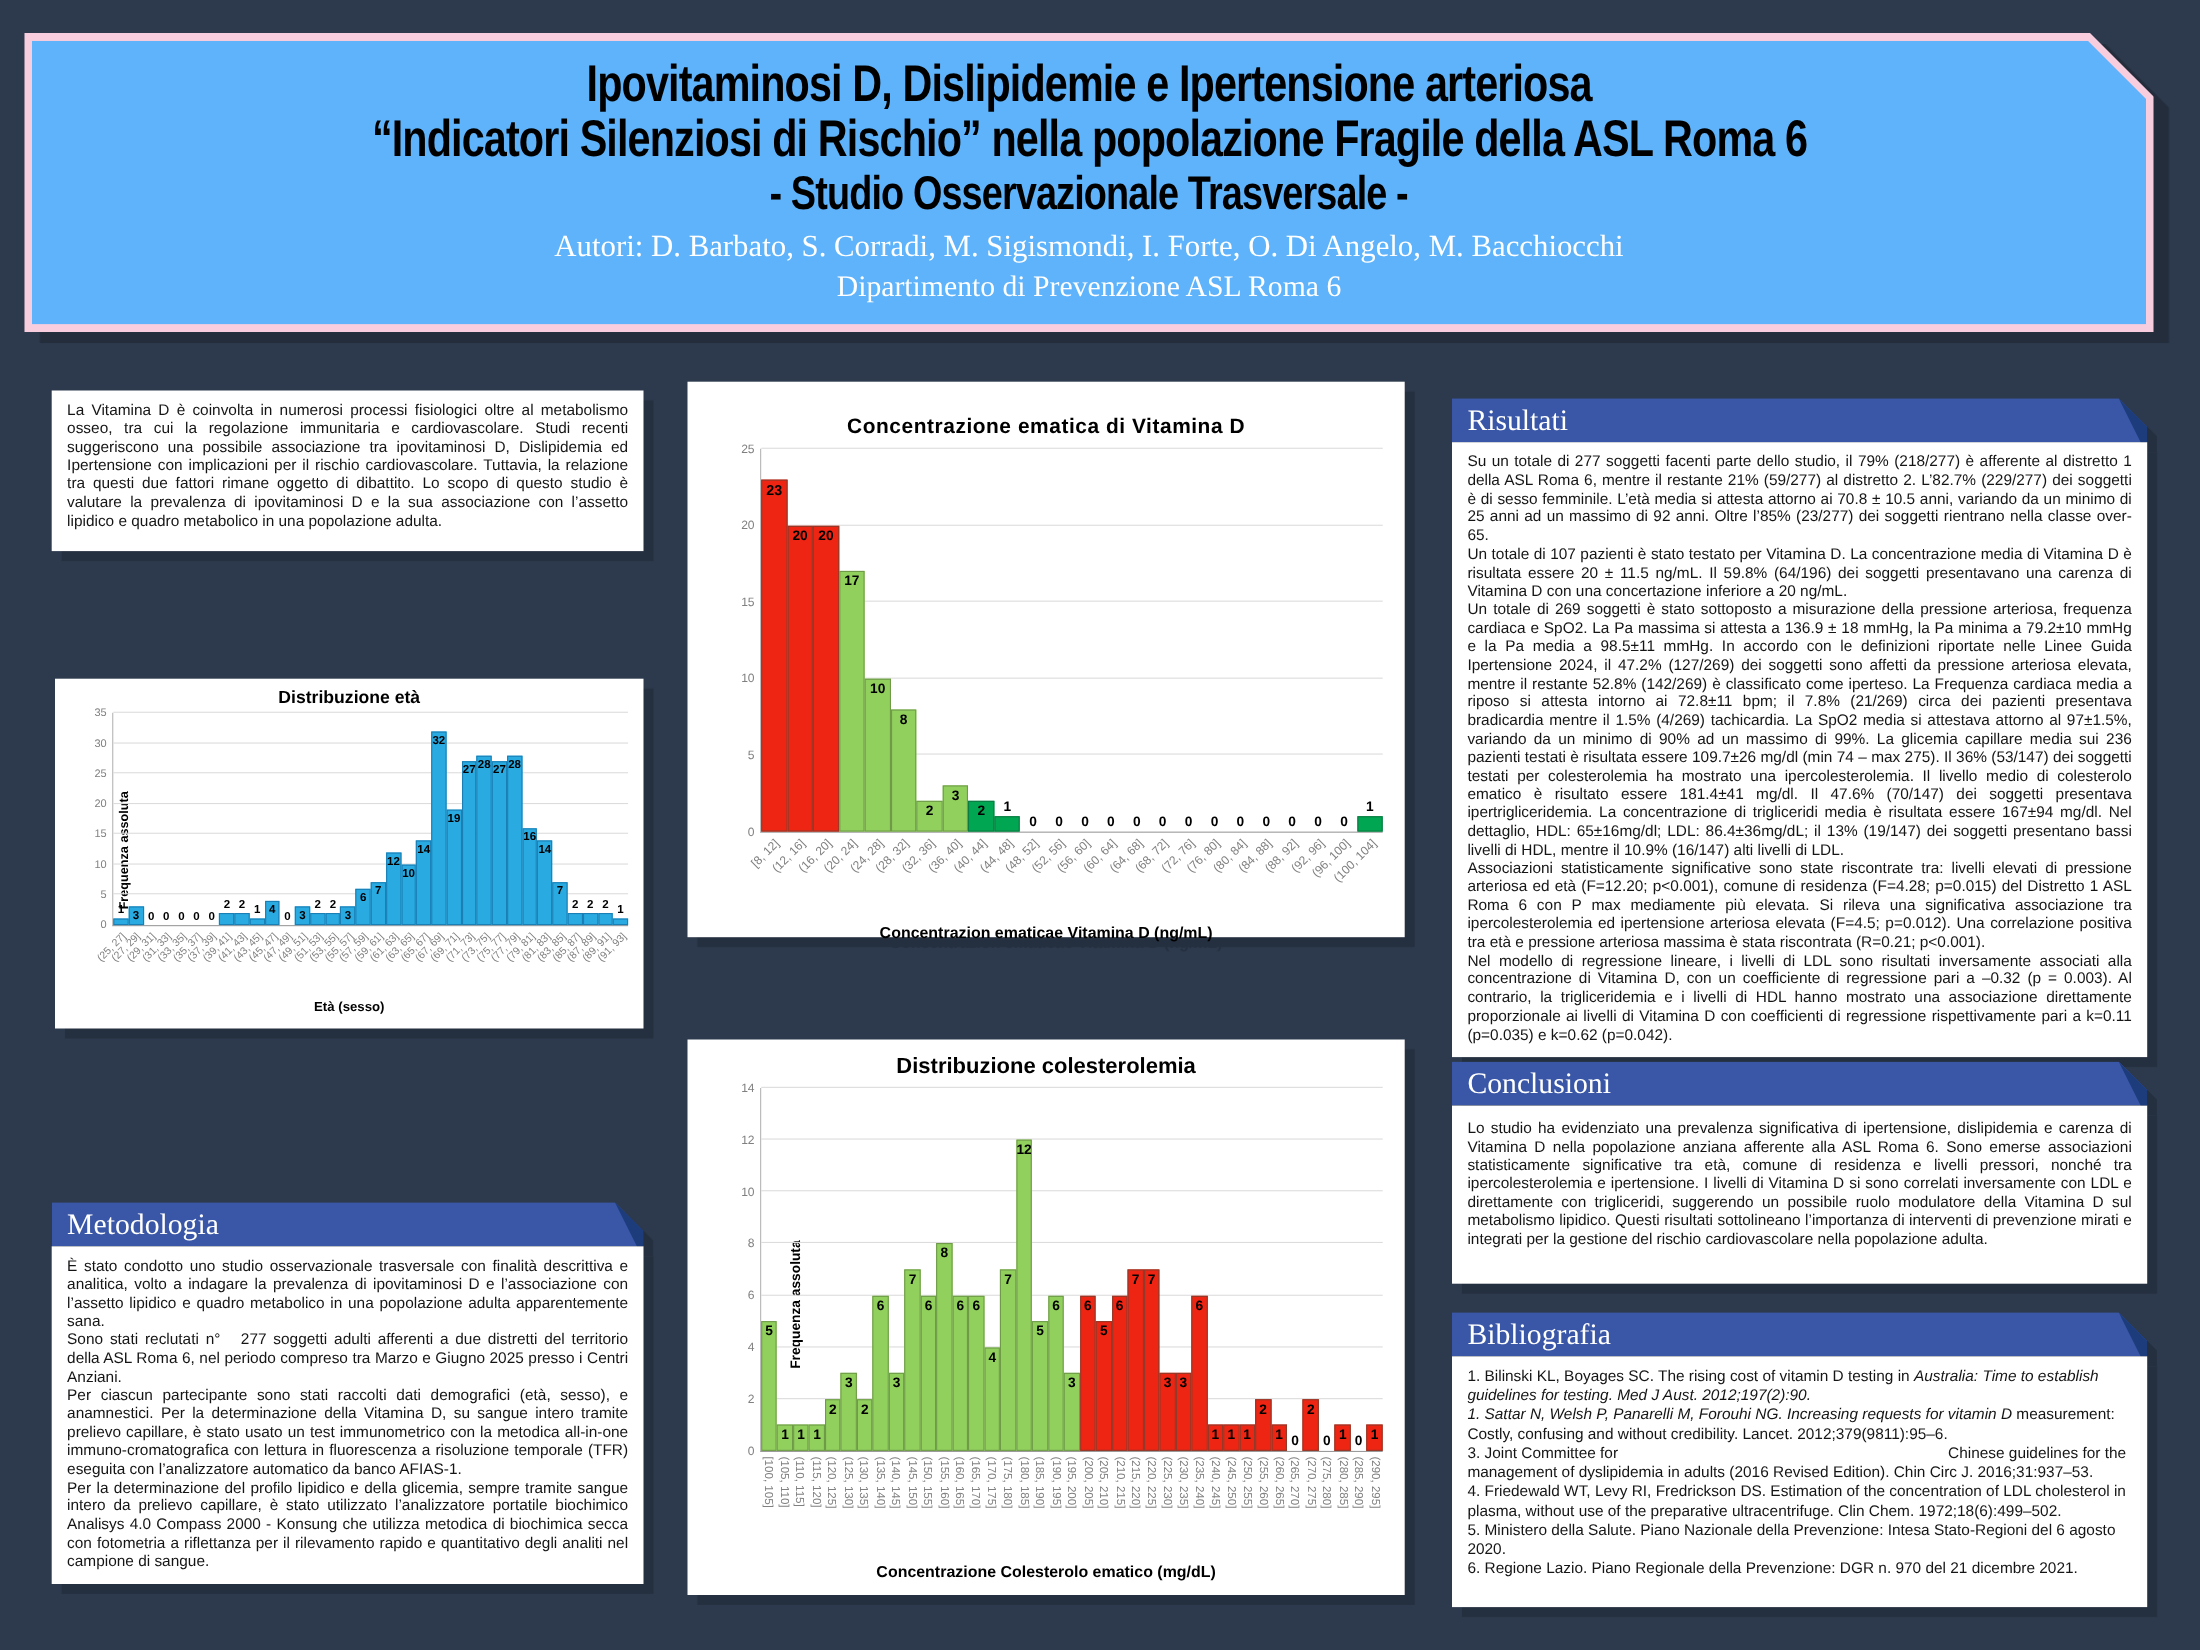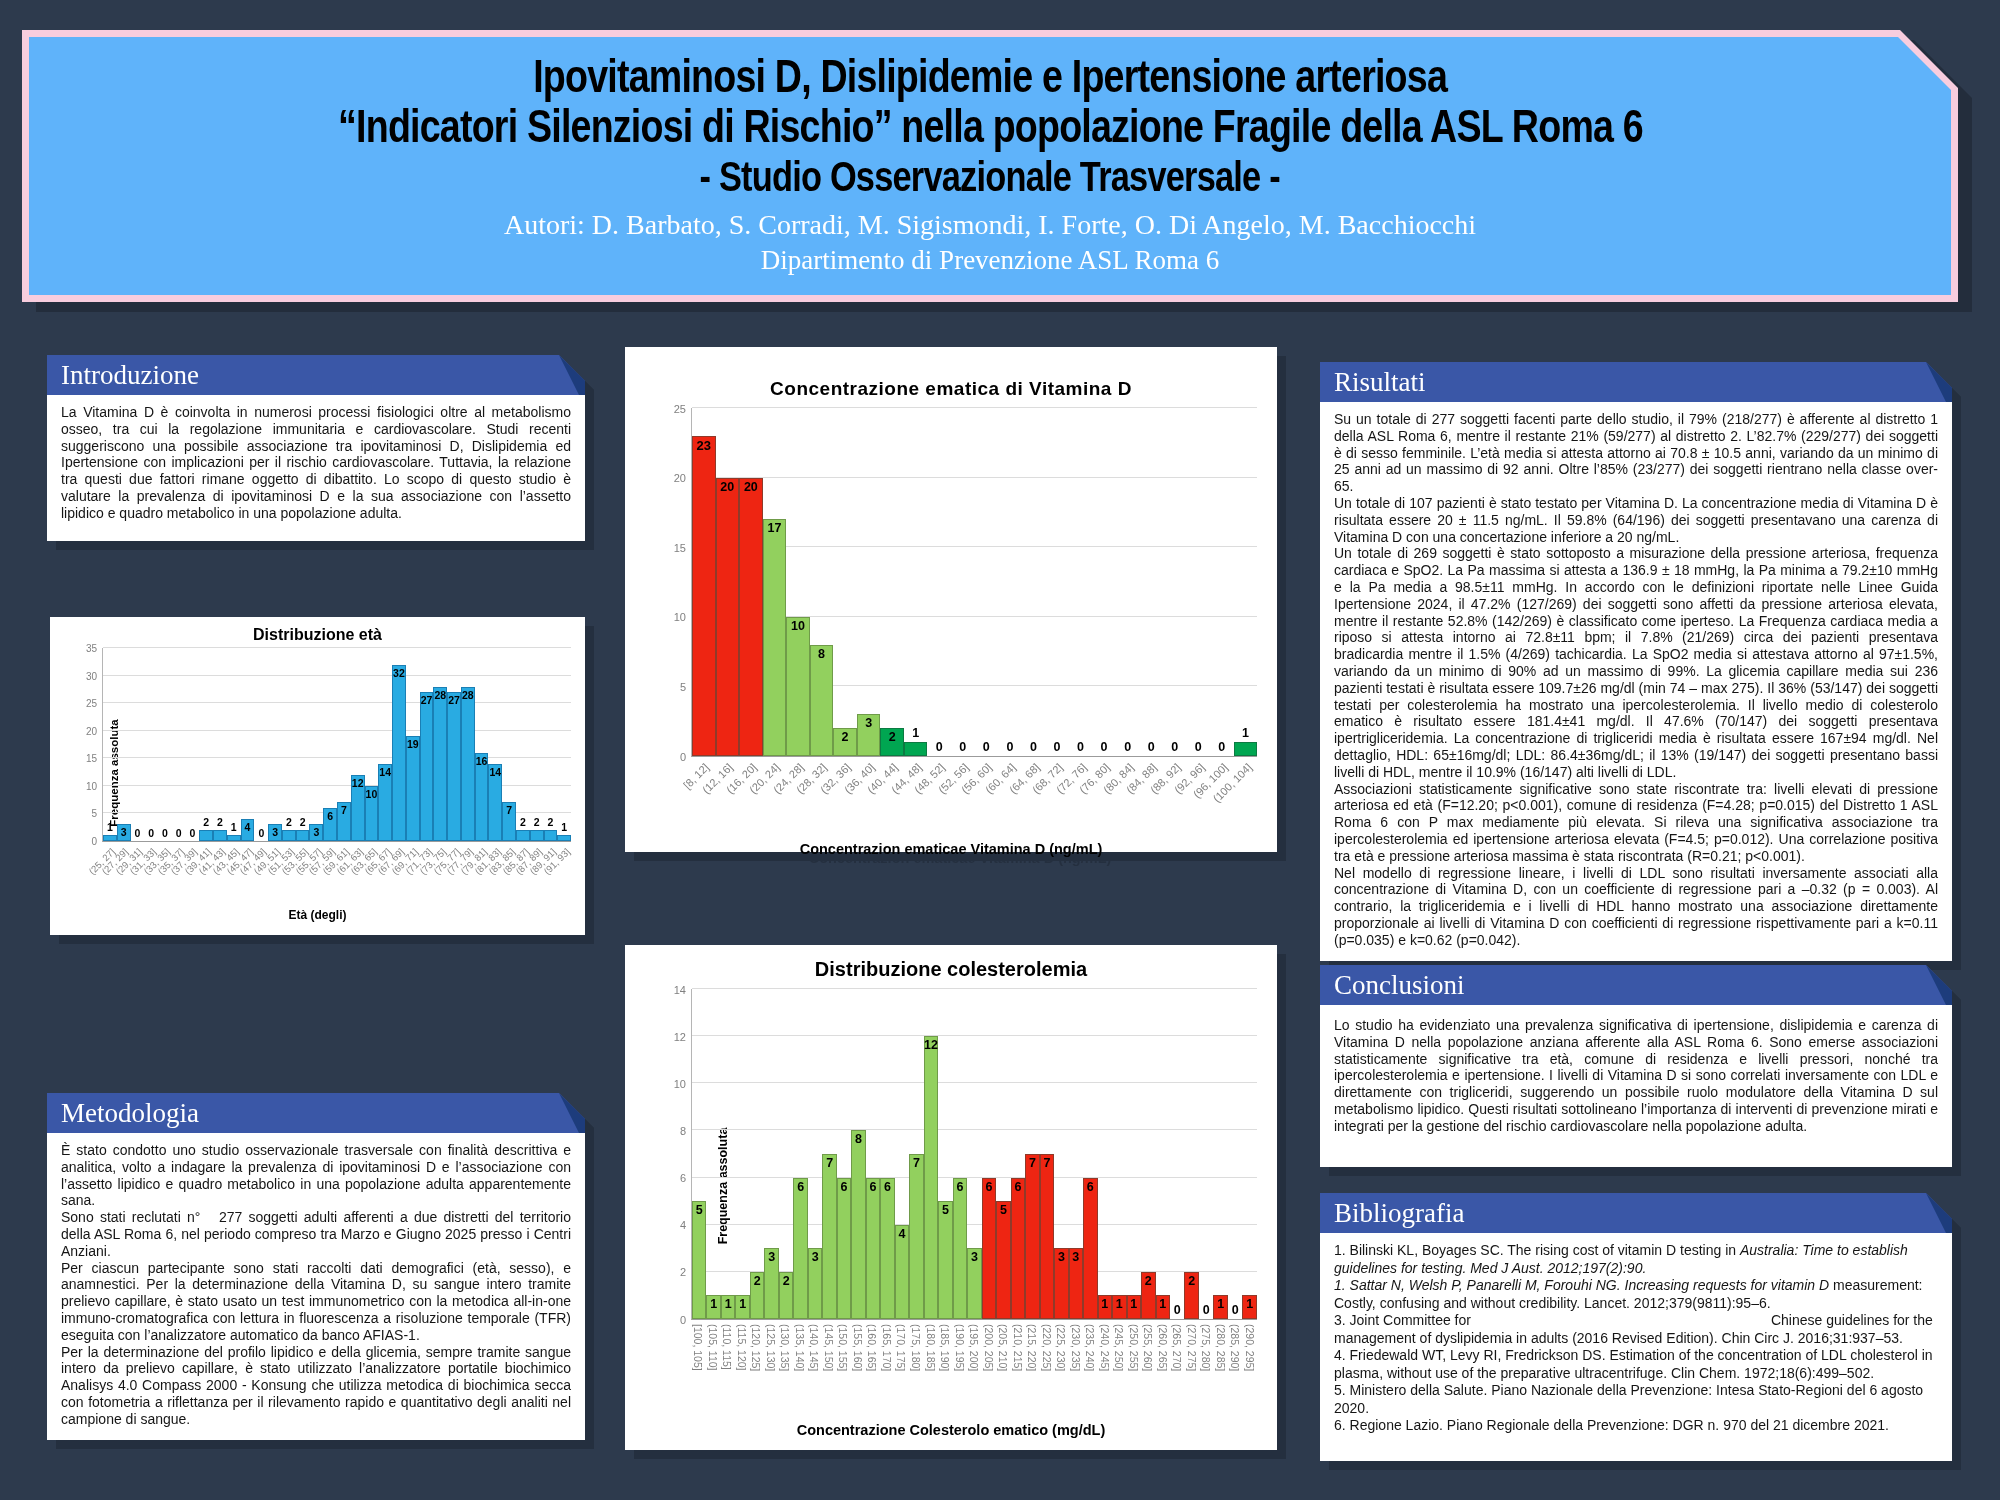--- a/index.html
+++ b/index.html
@@ -97,21 +97,20 @@
     <div class="header-inner">
       <div class="h-title h-t1">Ipovitaminosi D, Dislipidemie e Ipertensione arteriosa</div>
       <div class="h-title h-t2">“Indicatori Silenziosi di Rischio” nella popolazione Fragile della ASL Roma 6</div>
       <div class="h-title h-t3">- Studio Osservazionale Trasversale -</div>
       <div class="h-serif h-authors">Autori: D. Barbato, S. Corradi, M. Sigismondi, I. Forte, O. Di Angelo, M. Bacchiocchi</div>
       <div class="h-serif h-dept">Dipartimento di Prevenzione ASL Roma 6</div>
     </div>
   </div>
 
   <div class="panel" id="p-intro">
-    <div class="panel-header">Introduzione</div>
     <div class="panel-body">
         <p class="para">La Vitamina D è coinvolta in numerosi processi fisiologici oltre al metabolismo osseo, tra cui la regolazione immunitaria e cardiovascolare. Studi recenti suggeriscono una possibile associazione tra ipovitaminosi D, Dislipidemia ed Ipertensione con implicazioni per il rischio cardiovascolare. Tuttavia, la relazione tra questi due fattori rimane oggetto di dibattito. Lo scopo di questo studio è valutare la prevalenza di ipovitaminosi D e la sua associazione con l’assetto lipidico e quadro metabolico in una popolazione adulta.</p>
       </div>
   </div>
 
   <div class="chartbox" id="c-age">
       <div class="c-title">Distribuzione età</div>
       <div class="c-area">
         <div class="ylab">Frequenza assoluta</div>
         <div class="plot" style="height: 193px;">
@@ -361,21 +360,21 @@
             <span class="xt diag" style="font-size: 9.5px;">(87, 89]</span>
           </div>
           <div class="xtcell">
             <span class="xt diag" style="font-size: 9.5px;">(89, 91]</span>
           </div>
           <div class="xtcell">
             <span class="xt diag" style="font-size: 9.5px;">(91, 93]</span>
           </div>
         </div>
       </div>
-      <div class="c-xlabel">Età (degli)</div>
+      <div class="c-xlabel">Età (sesso)</div>
     </div>
 
   <div class="panel" id="p-met">
     <div class="panel-header">Metodologia</div>
     <div class="panel-body">
         <p class="para">È stato condotto uno studio osservazionale trasversale con finalità descrittiva e analitica, volto a indagare la prevalenza di ipovitaminosi D e l’associazione con l’assetto lipidico e quadro metabolico in una popolazione adulta apparentemente sana.</p>
         <p class="para">Sono stati reclutati n°&nbsp;&nbsp; 277 soggetti adulti afferenti a due distretti del territorio della ASL Roma 6, nel periodo compreso tra Marzo e Giugno 2025 presso i Centri Anziani.</p>
         <p class="para">Per ciascun partecipante sono stati raccolti dati demografici (età, sesso), e anamnestici. Per la determinazione della Vitamina D, su sangue intero tramite prelievo capillare, è stato usato un test immunometrico con la metodica all-in-one immuno-cromatografica con lettura in fluorescenza a risoluzione temporale (TFR) eseguita con l’analizzatore automatico da banco AFIAS-1.</p>
         <p class="para">Per la determinazione del profilo lipidico e della glicemia, sempre tramite sangue intero da prelievo capillare, è stato utilizzato l’analizzatore portatile biochimico Analisys 4.0 Compass 2000 - Konsung che utilizza metodica di biochimica secca con fotometria a riflettanza per il rilevamento rapido e quantitativo degli analiti nel campione di sangue.</p>
       </div>

